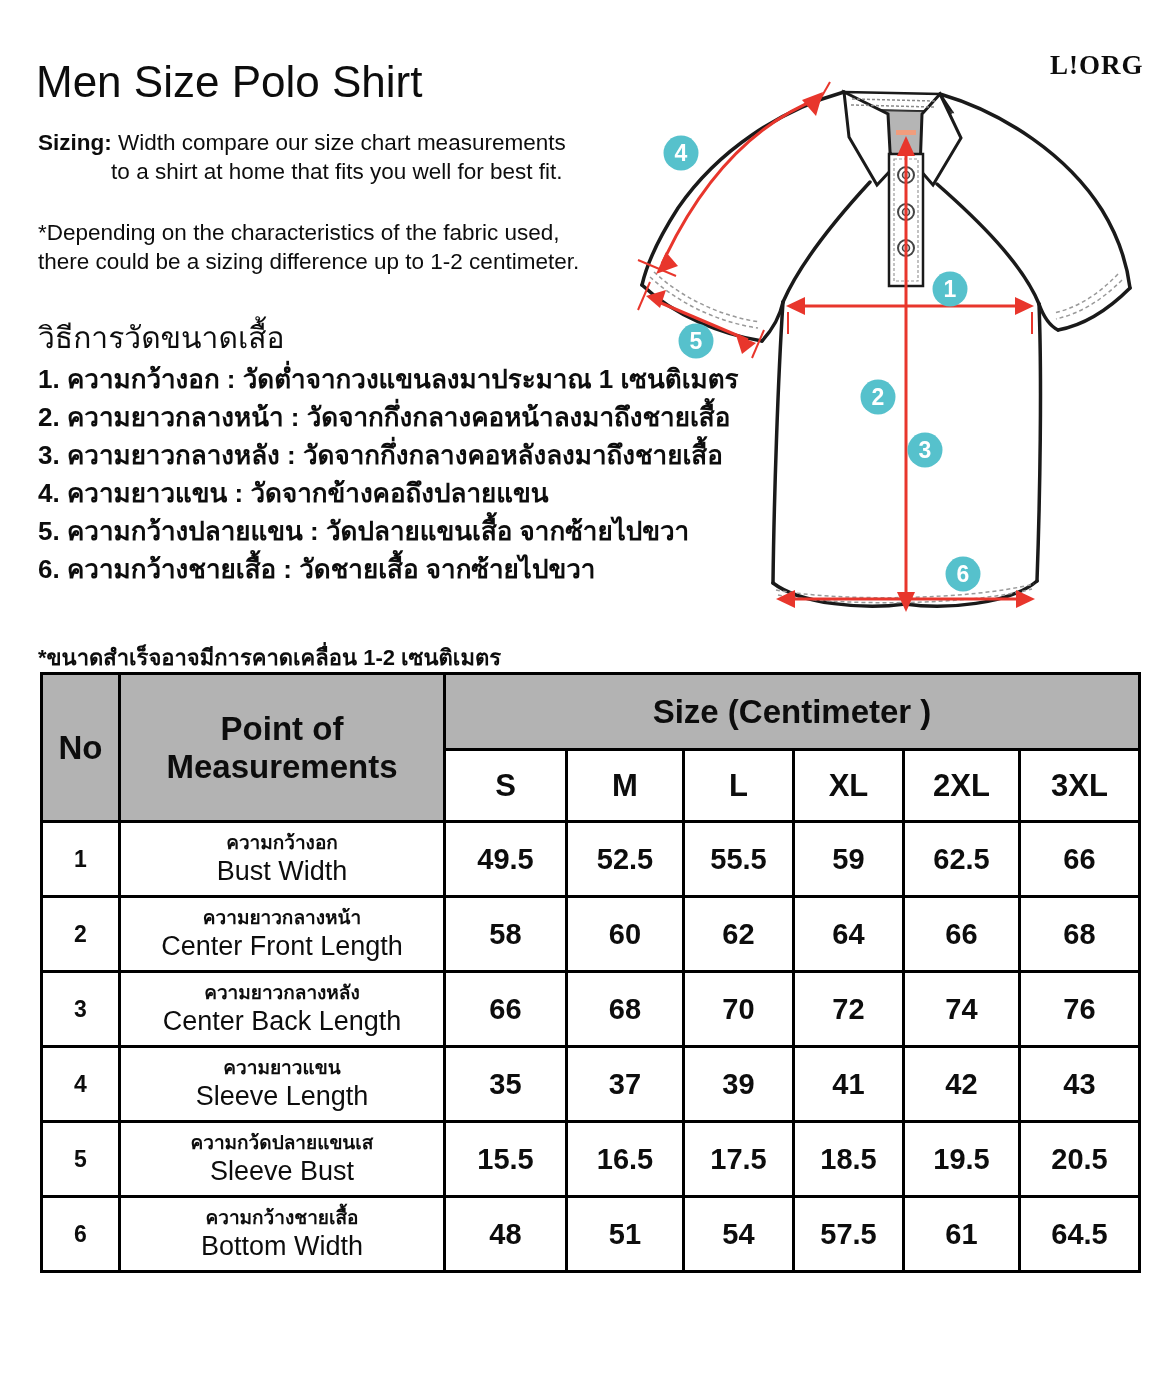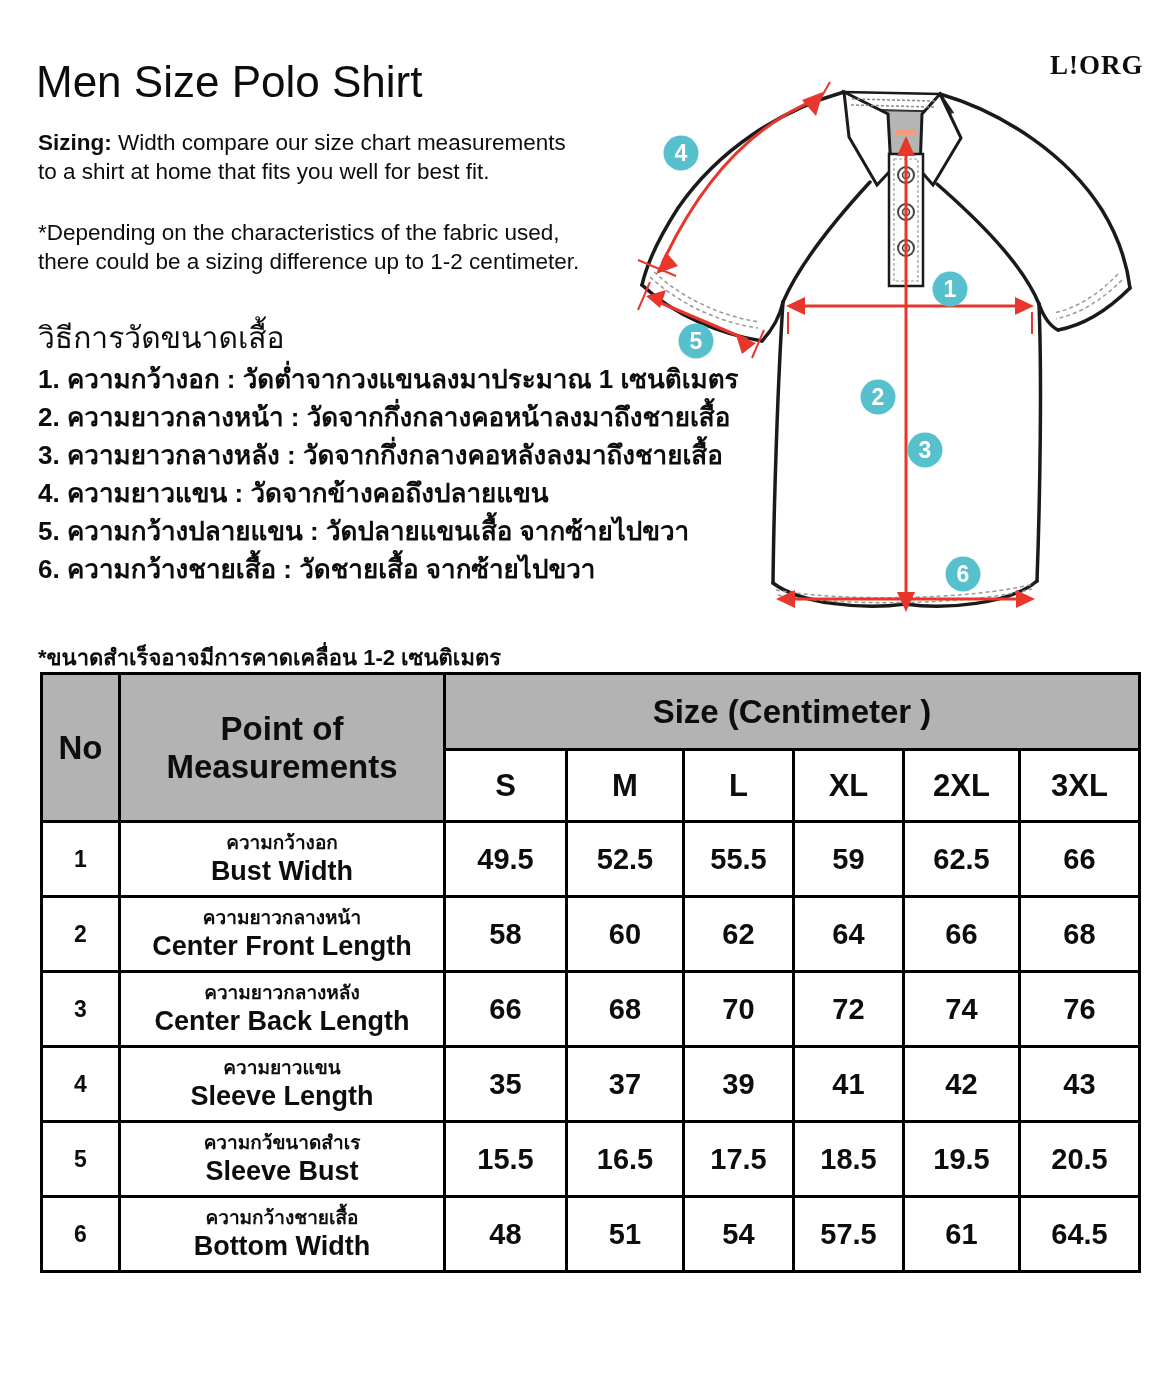--- a/index.html
+++ b/index.html
@@ -9,42 +9,42 @@
   }
   .page-title{
     position:absolute;left:36px;top:28px;font-size:44px;font-weight:normal;letter-spacing:0;
   }
   .brand-logo{
     position:absolute;left:1050px;top:50px;width:120px;
     font-family:"Liberation Serif", serif;font-size:27px;font-weight:bold;letter-spacing:1px;
   }
   .intro{position:absolute;left:38px;top:128px;font-size:22.5px;line-height:29px;}
   .intro .lbl{font-weight:bold;}
-  .intro .indent{}
+  .intro .indent{margin-left:70px;text-align:center;}
   .fabric-note{position:absolute;left:38px;top:218px;font-size:22.5px;line-height:29px;}
   .thai-heading{position:absolute;left:38px;top:314px;font-size:30px;font-weight:normal;}
   .thai-list{position:absolute;left:38px;top:360px;font-size:26px;font-weight:bold;line-height:38px;}
   .tolerance-note{position:absolute;left:38px;top:640px;font-size:22px;font-weight:bold;}
   .diagram{position:absolute;left:630px;top:78px;width:545px;height:582px;}
   .size-table{
     position:absolute;left:40px;top:672px;border-collapse:collapse;table-layout:fixed;
     background:#fff;
   }
   .size-table th,.size-table td{
     border:3px solid #000;text-align:center;vertical-align:middle;padding:0;
   }
   .g{background:#b3b3b3;}
   .th-big{font-size:33px;font-weight:bold;line-height:1.15;}
   .row-h1{height:76px;}
   .row-h2{height:72px;}
   .size-table tbody tr{height:75px;}
   .sz{font-size:31px;font-weight:bold;background:#fff;}
   .no-cell{font-size:23px;font-weight:bold;}
   .thai-name{font-size:19px;font-weight:bold;line-height:1.3;}
-  .eng-name{font-size:27px;font-weight:bold;line-height:1.15;}
+  .eng-name{font-size:27px;font-weight:normal;line-height:1.15;}
   .val{font-size:29px;font-weight:bold;}
 </style>
 </head>
 <body>
 
 <h1 class="page-title">Men Size Polo Shirt</h1>
 <div class="brand-logo">L!ORG</div>
 
 <div class="intro">
   <div><span class="lbl">Sizing:</span> <span>Width compare our size chart measurements</span></div>
@@ -236,21 +236,21 @@
       <td class="val">35</td>
       <td class="val">37</td>
       <td class="val">39</td>
       <td class="val">41</td>
       <td class="val">42</td>
       <td class="val">43</td>
     </tr>
     <tr>
       <td class="no-cell">5</td>
       <td>
-        <div class="thai-name">ความกว้ขนาดสำเร</div>
+        <div class="thai-name">ความกว้ดปลายแขนเส</div>
         <div class="eng-name">Sleeve Bust</div>
       </td>
       <td class="val">15.5</td>
       <td class="val">16.5</td>
       <td class="val">17.5</td>
       <td class="val">18.5</td>
       <td class="val">19.5</td>
       <td class="val">20.5</td>
     </tr>
     <tr>

